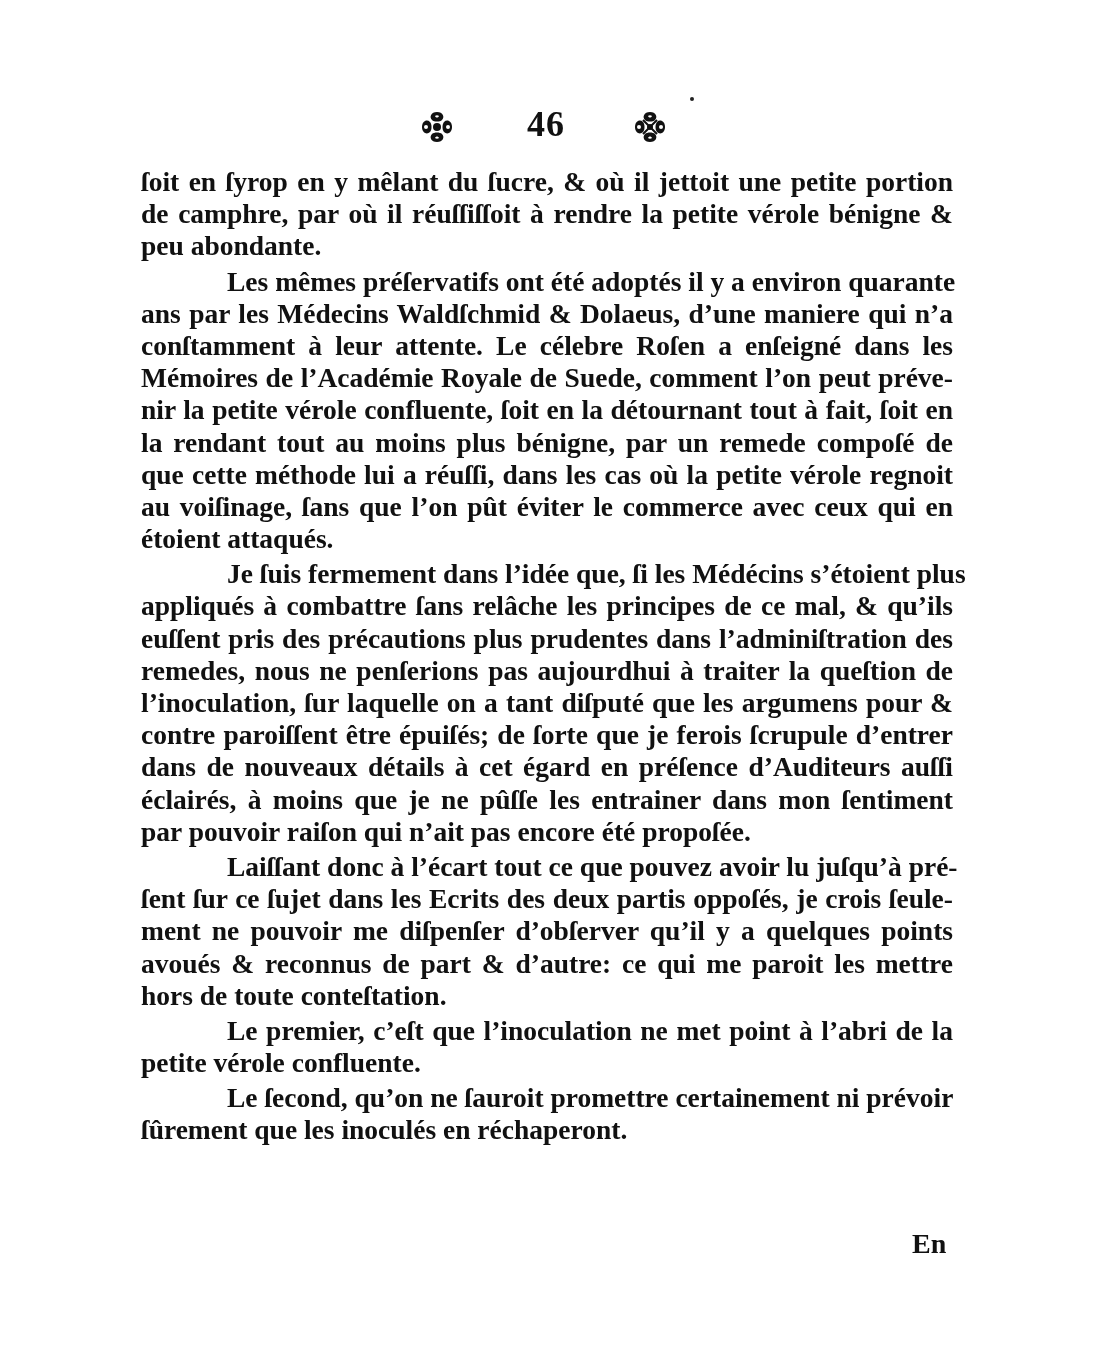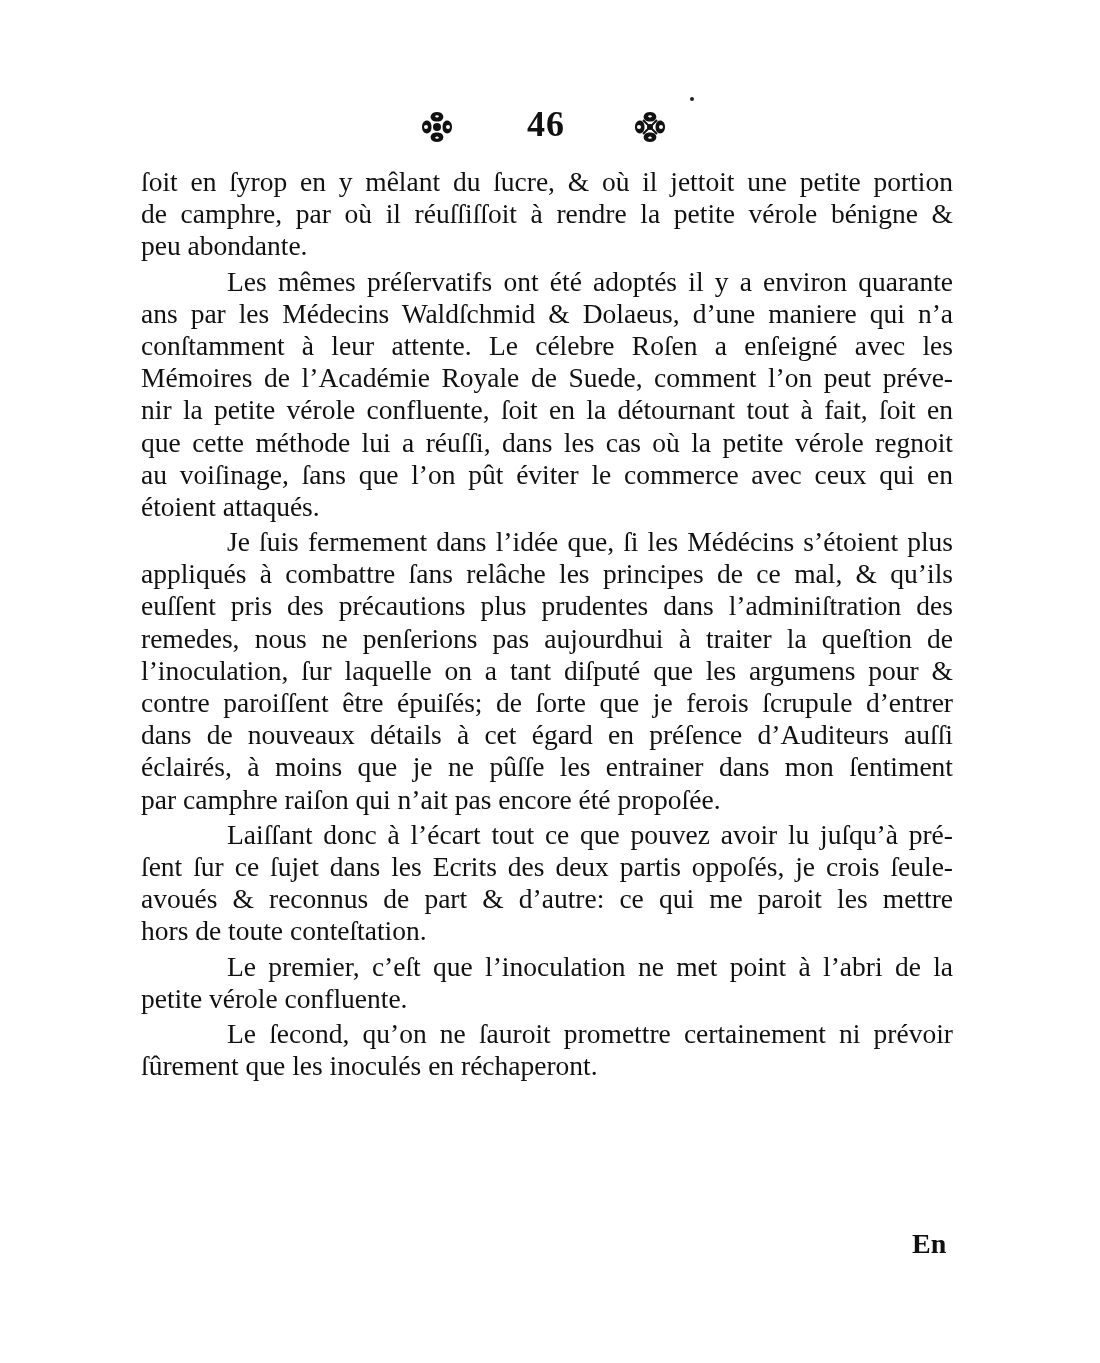--- a/index.html
+++ b/index.html
@@ -53,20 +53,21 @@
       background: #222;
       border-radius: 50%;
     }
     .text-block {
       position: absolute;
       left: 141px;
       top: 166px;
       width: 812px;
       font-size: 27.5px;
       line-height: 32.2px;
+      font-weight: bold;
     }
     .para {
       margin: 0 0 3px 0;
     }
     .line {
       display: block;
       text-align: justify;
       text-align-last: justify;
       white-space: nowrap;
       height: 32.2px;
@@ -128,43 +129,45 @@
 
     <p class="para">
       <span class="line">ſoit en ſyrop en y mêlant du ſucre, &amp; où il jettoit une petite portion</span>
       <span class="line">de camphre, par où il réuſſiſſoit à rendre la petite vérole bénigne &amp;</span>
       <span class="line last">peu abondante.</span>
     </p>
 
     <p class="para">
       <span class="line indent">Les mêmes préſervatifs ont été adoptés il y a environ quarante</span>
       <span class="line">ans par les Médecins Waldſchmid &amp; Dolaeus, d’une maniere qui n’a</span>
-      <span class="line">conſtamment à leur attente. Le célebre Roſen a enſeigné avec les</span>
+      <span class="line">conſtamment à leur attente. Le célebre Roſen a enſeigné dans les</span>
       <span class="line">Mémoires de l’Académie Royale de Suede, comment l’on peut préve-</span>
       <span class="line">nir la petite vérole confluente, ſoit en la détournant tout à fait, ſoit en</span>
+      <span class="line">la rendant tout au moins plus bénigne, par un remede compoſé de</span>
       <span class="line">que cette méthode lui a réuſſi, dans les cas où la petite vérole regnoit</span>
       <span class="line">au voiſinage, ſans que l’on pût éviter le commerce avec ceux qui en</span>
       <span class="line last">étoient attaqués.</span>
     </p>
 
     <p class="para">
       <span class="line indent">Je ſuis fermement dans l’idée que, ſi les Médécins s’étoient plus</span>
       <span class="line">appliqués à combattre ſans relâche les principes de ce mal, &amp; qu’ils</span>
       <span class="line">euſſent pris des précautions plus prudentes dans l’adminiſtration des</span>
       <span class="line">remedes, nous ne penſerions pas aujourdhui à traiter la queſtion de</span>
       <span class="line">l’inoculation, ſur laquelle on a tant diſputé que les argumens pour &amp;</span>
       <span class="line">contre paroiſſent être épuiſés; de ſorte que je ferois ſcrupule d’entrer</span>
       <span class="line">dans de nouveaux détails à cet égard en préſence d’Auditeurs auſſi</span>
       <span class="line">éclairés, à moins que je ne pûſſe les entrainer dans mon ſentiment</span>
-      <span class="line last">par camphre raiſon qui n’ait pas encore été propoſée.</span>
+      <span class="line last">par pouvoir raiſon qui n’ait pas encore été propoſée.</span>
     </p>
 
     <p class="para">
       <span class="line indent">Laiſſant donc à l’écart tout ce que pouvez avoir lu juſqu’à pré-</span>
       <span class="line">ſent ſur ce ſujet dans les Ecrits des deux partis oppoſés, je crois ſeule-</span>
+      <span class="line">ment ne pouvoir me diſpenſer d’obſerver qu’il y a quelques points</span>
       <span class="line">avoués &amp; reconnus de part &amp; d’autre: ce qui me paroit les mettre</span>
       <span class="line last">hors de toute conteſtation.</span>
     </p>
 
     <p class="para">
       <span class="line indent">Le premier, c’eſt que l’inoculation ne met point à l’abri de la</span>
       <span class="line last">petite vérole confluente.</span>
     </p>
 
     <p class="para">

